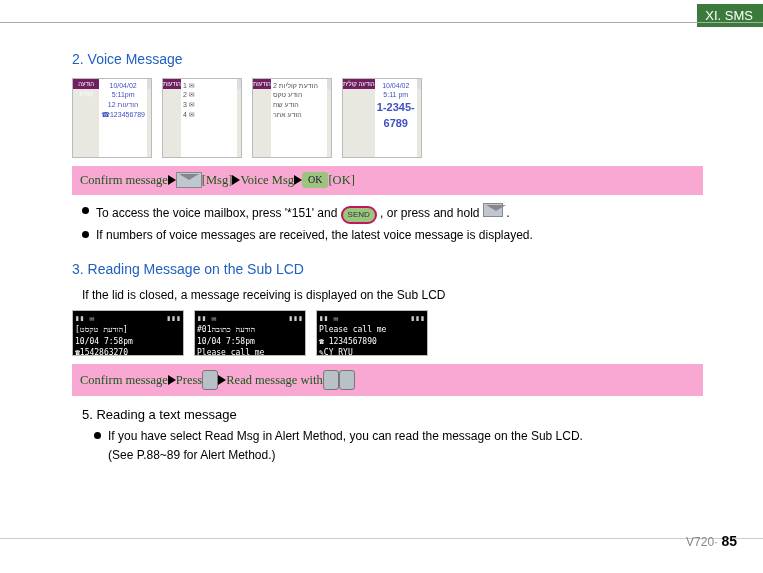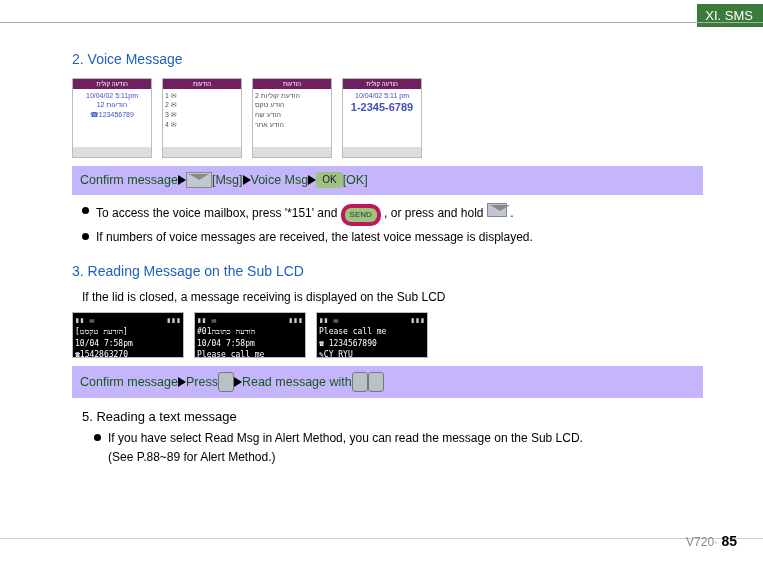--- a/index.html
+++ b/index.html
@@ -42,21 +42,21 @@
     display: flex;
     gap: 10px;
     margin: 8px 0 8px 0;
   }
   .phone-screen {
     width: 78px;
     height: 78px;
     border: 1px solid #bbb;
     background: #e8e8e0;
     display: flex;
-    flex-direction: column;
+    flex-direction: row;
     font-size: 7px;
     overflow: hidden;
   }
   .ps-topbar {
     background: #702060;
     color: #fff;
     height: 10px;
     font-size: 6px;
     text-align: center;
     line-height: 10px;
@@ -72,29 +72,30 @@
   .ps-softkeys {
     height: 10px;
     background: #ddd;
     display: flex;
     justify-content: space-between;
     font-size: 6px;
     color: #702060;
     padding: 0 2px;
   }
   .yellow-strip {
-    background: #c4b5fd;
+    background: #f9a8d4;
     display: flex;
     align-items: center;
     gap: 0;
     padding: 6px 8px;
     font-size: 12.5px;
     color: #185818;
     margin: 8px 0;
     flex-wrap: wrap;
+    font-family: Liberation Serif, serif;
   }
   .arrow-tri {
     display: inline-block;
     width: 0; height: 0;
     border-top: 5px solid transparent;
     border-bottom: 5px solid transparent;
     border-left: 8px solid #000;
   }
   .env-icon {
     display:inline-block; width:24px; height:14px; background:#bfc8d0; border:1px solid #888; position:relative;
@@ -133,21 +134,21 @@
   }
   .sub-note { margin:0 0 0 36px; font-size:12px;}
   .footer {
     position:absolute; bottom:24px; right:26px; font-size:12px; color:#888;
   }
   .footer .pn { color:#000; font-weight:bold; font-size:14px;}
   .footer-rule{
     position:absolute; bottom:34px; left:0; right:0; border-top:1px solid #ccc;
   }
   .smallpill{
-    display:inline-block; background:#9cc47c; border:4px solid #be185d; border-radius:10px; width:32px; height:14px;
+    display:inline-block; background:#9cc47c; border:2px solid #be185d; border-radius:10px; width:32px; height:14px;
     font-size:8px; text-align:center; color:#234; line-height:13px;
   }
 </style>
 </head>
 <body>
 
 <div class="chapter-tab">XI. SMS</div>
 <div class="top-rule"></div>
 
 <div class="content">

